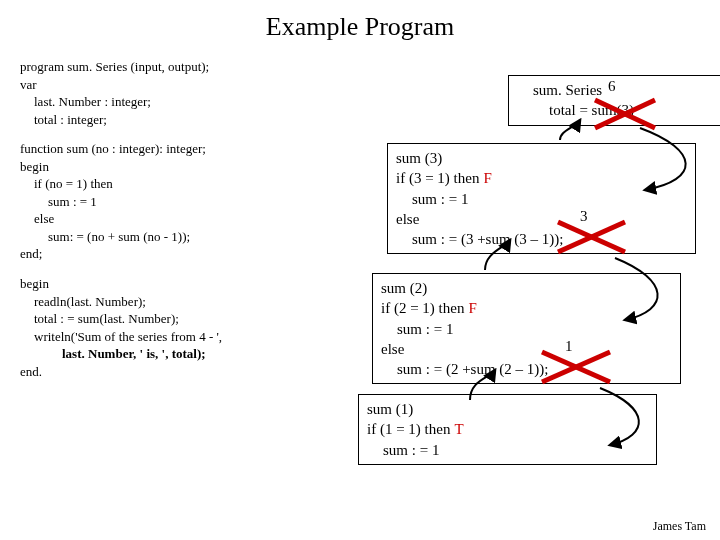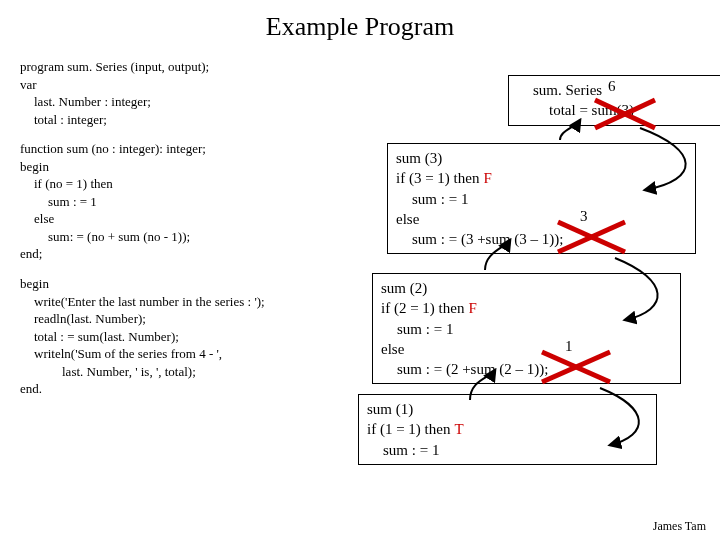--- a/index.html
+++ b/index.html
@@ -1,21 +1,21 @@
 <!DOCTYPE html>
 <html><head>
 <meta charset="utf-8">
 <style>
   * { box-sizing: border-box; margin: 0; padding: 0; }
   body { width: 720px; height: 540px; font-family: "Times New Roman", serif; position: relative; background: white; color: black; }
   .title { text-align: center; font-size: 26px; padding-top: 12px; }
   .code { position: absolute; left: 20px; top: 58px; font-size: 13px; line-height: 1.35; width: 300px; }
   .code .indent1 { padding-left: 14px; }
   .code .indent2 { padding-left: 28px; }
-  .code .indent3 { padding-left: 42px; }
+  .code .indent3 { padding-left: 42px; font-weight: bold; }
   .box { position: absolute; border: 1px solid black; font-size: 15px; line-height: 1.35; padding: 4px 8px; background: white; }
   .box .indent1 { padding-left: 16px; }
   .box .indent2 { padding-left: 32px; }
   .tf { color: #c00; font-weight: normal; padding-left: 4px; }
   .retval { position: absolute; font-size: 15px; }
   .footer { position: absolute; right: 14px; bottom: 6px; font-size: 12px; }
   svg.overlay { position: absolute; left: 0; top: 0; width: 720px; height: 540px; pointer-events: none; }
 </style>
 </head>
 <body>
@@ -30,21 +30,20 @@
   <div style="height:12px"></div>
   <div>function sum (no : integer): integer;</div>
   <div>begin</div>
   <div class="indent1">if (no = 1) then</div>
   <div class="indent2">sum : = 1</div>
   <div class="indent1">else</div>
   <div class="indent2">sum: = (no + sum (no - 1));</div>
   <div>end;</div>
   <div style="height:12px"></div>
   <div>begin</div>
-  <div class="indent1">write('Enter the last number in the series : ');</div>
   <div class="indent1">readln(last. Number);</div>
   <div class="indent1">total : = sum(last. Number);</div>
   <div class="indent1">writeln('Sum of the series from 4 - ',</div>
   <div class="indent3">last. Number, ' is, ', total);</div>
   <div>end.</div>
 </div>
 
 <div class="box" style="left:508px; top:75px; width:240px;">
   <div class="indent1">sum. Series</div>
   <div class="indent2">total = sum(3)</div>

